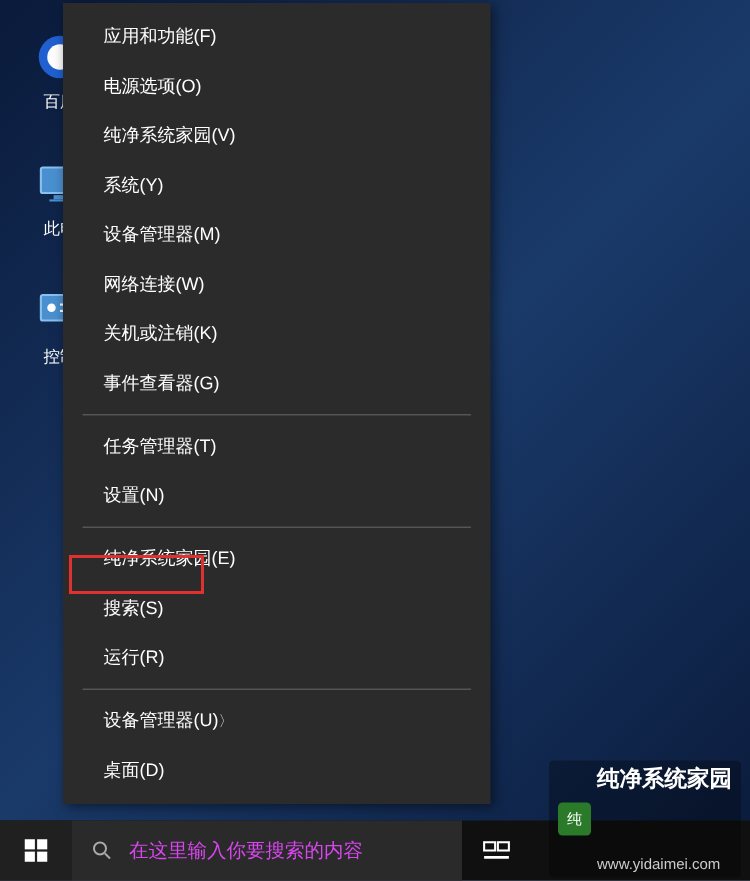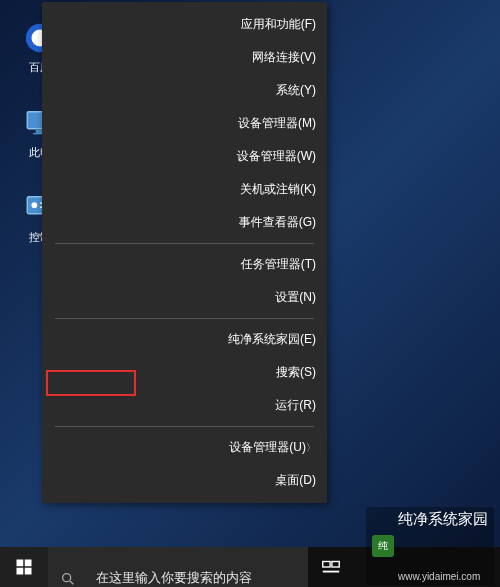--- a/index.html
+++ b/index.html
@@ -53,26 +53,26 @@
     .context-menu {
       position: absolute;
       top: 2px;
       left: 42px;
       width: 285px;
       background: #2b2b2b;
       box-shadow: 2px 2px 8px rgba(0,0,0,0.5);
       padding: 6px 1px;
     }
     .menu-item {
-      padding: 8px 10px;
+      padding: 8px 26px;
       color: #fff;
       font-size: 12px;
       display: flex;
       align-items: center;
-      justify-content: flex-end;
+      justify-content: flex-start;
       cursor: default;
     }
     .menu-separator {
       height: 1px;
       background: #555;
       margin: 4px 12px;
     }
     .highlight-box {
       position: absolute;
       border: 2px solid #e03030;
@@ -99,25 +99,25 @@
       align-items: center;
       justify-content: center;
       background: #202020;
     }
     .start-button svg { width: 18px; height: 18px; }
     .search-box {
       height: 40px;
       flex: 0 0 260px;
       background: #2a2a2a;
       display: flex;
-      align-items: flex-end;
+      align-items: center;
       padding: 0 12px;
-      color: #e5e5e5;
+      color: #d946ef;
       font-size: 13px;
-      gap: 20px;
+      gap: 10px;
     }
     .search-box svg { width: 16px; height: 16px; }
     .taskbar-icons {
       display: flex;
       height: 40px;
     }
     .taskbar-icon {
       width: 46px;
       height: 40px;
       display: flex;
@@ -133,21 +133,21 @@
       align-items: center;
       gap: 4px;
       color: #fff;
       font-size: 12px;
       background: rgba(0,0,0,0.3);
       padding: 3px 6px;
       border-radius: 3px;
     }
     .watermark-main {
       font-size: 15px;
-      font-weight: normal;
+      font-weight: bold;
     }
     .watermark-sub {
       font-size: 10px;
       color: #ccc;
       margin-top: 42px;
     }
     .watermark-logo {
       width: 22px;
       height: 22px;
       background: #2a7a2a;
@@ -194,30 +194,33 @@
       </div>
       <span>控制</span>
     </div>
   </div>
 
   <div class="context-menu">
     <div class="menu-item">
         <span>应用和功能(F)</span>
       </div>
     <div class="menu-item">
-        <span>网络连接(V)</span>
+        <span>电源选项(O)</span>
+      </div>
+    <div class="menu-item">
+        <span>纯净系统家园(V)</span>
       </div>
     <div class="menu-item">
         <span>系统(Y)</span>
       </div>
     <div class="menu-item">
         <span>设备管理器(M)</span>
       </div>
     <div class="menu-item">
-        <span>设备管理器(W)</span>
+        <span>网络连接(W)</span>
       </div>
     <div class="menu-item">
         <span>关机或注销(K)</span>
       </div>
     <div class="menu-item">
         <span>事件查看器(G)</span>
       </div>
     <div class="menu-separator"></div>
     <div class="menu-item">
         <span>任务管理器(T)</span>

